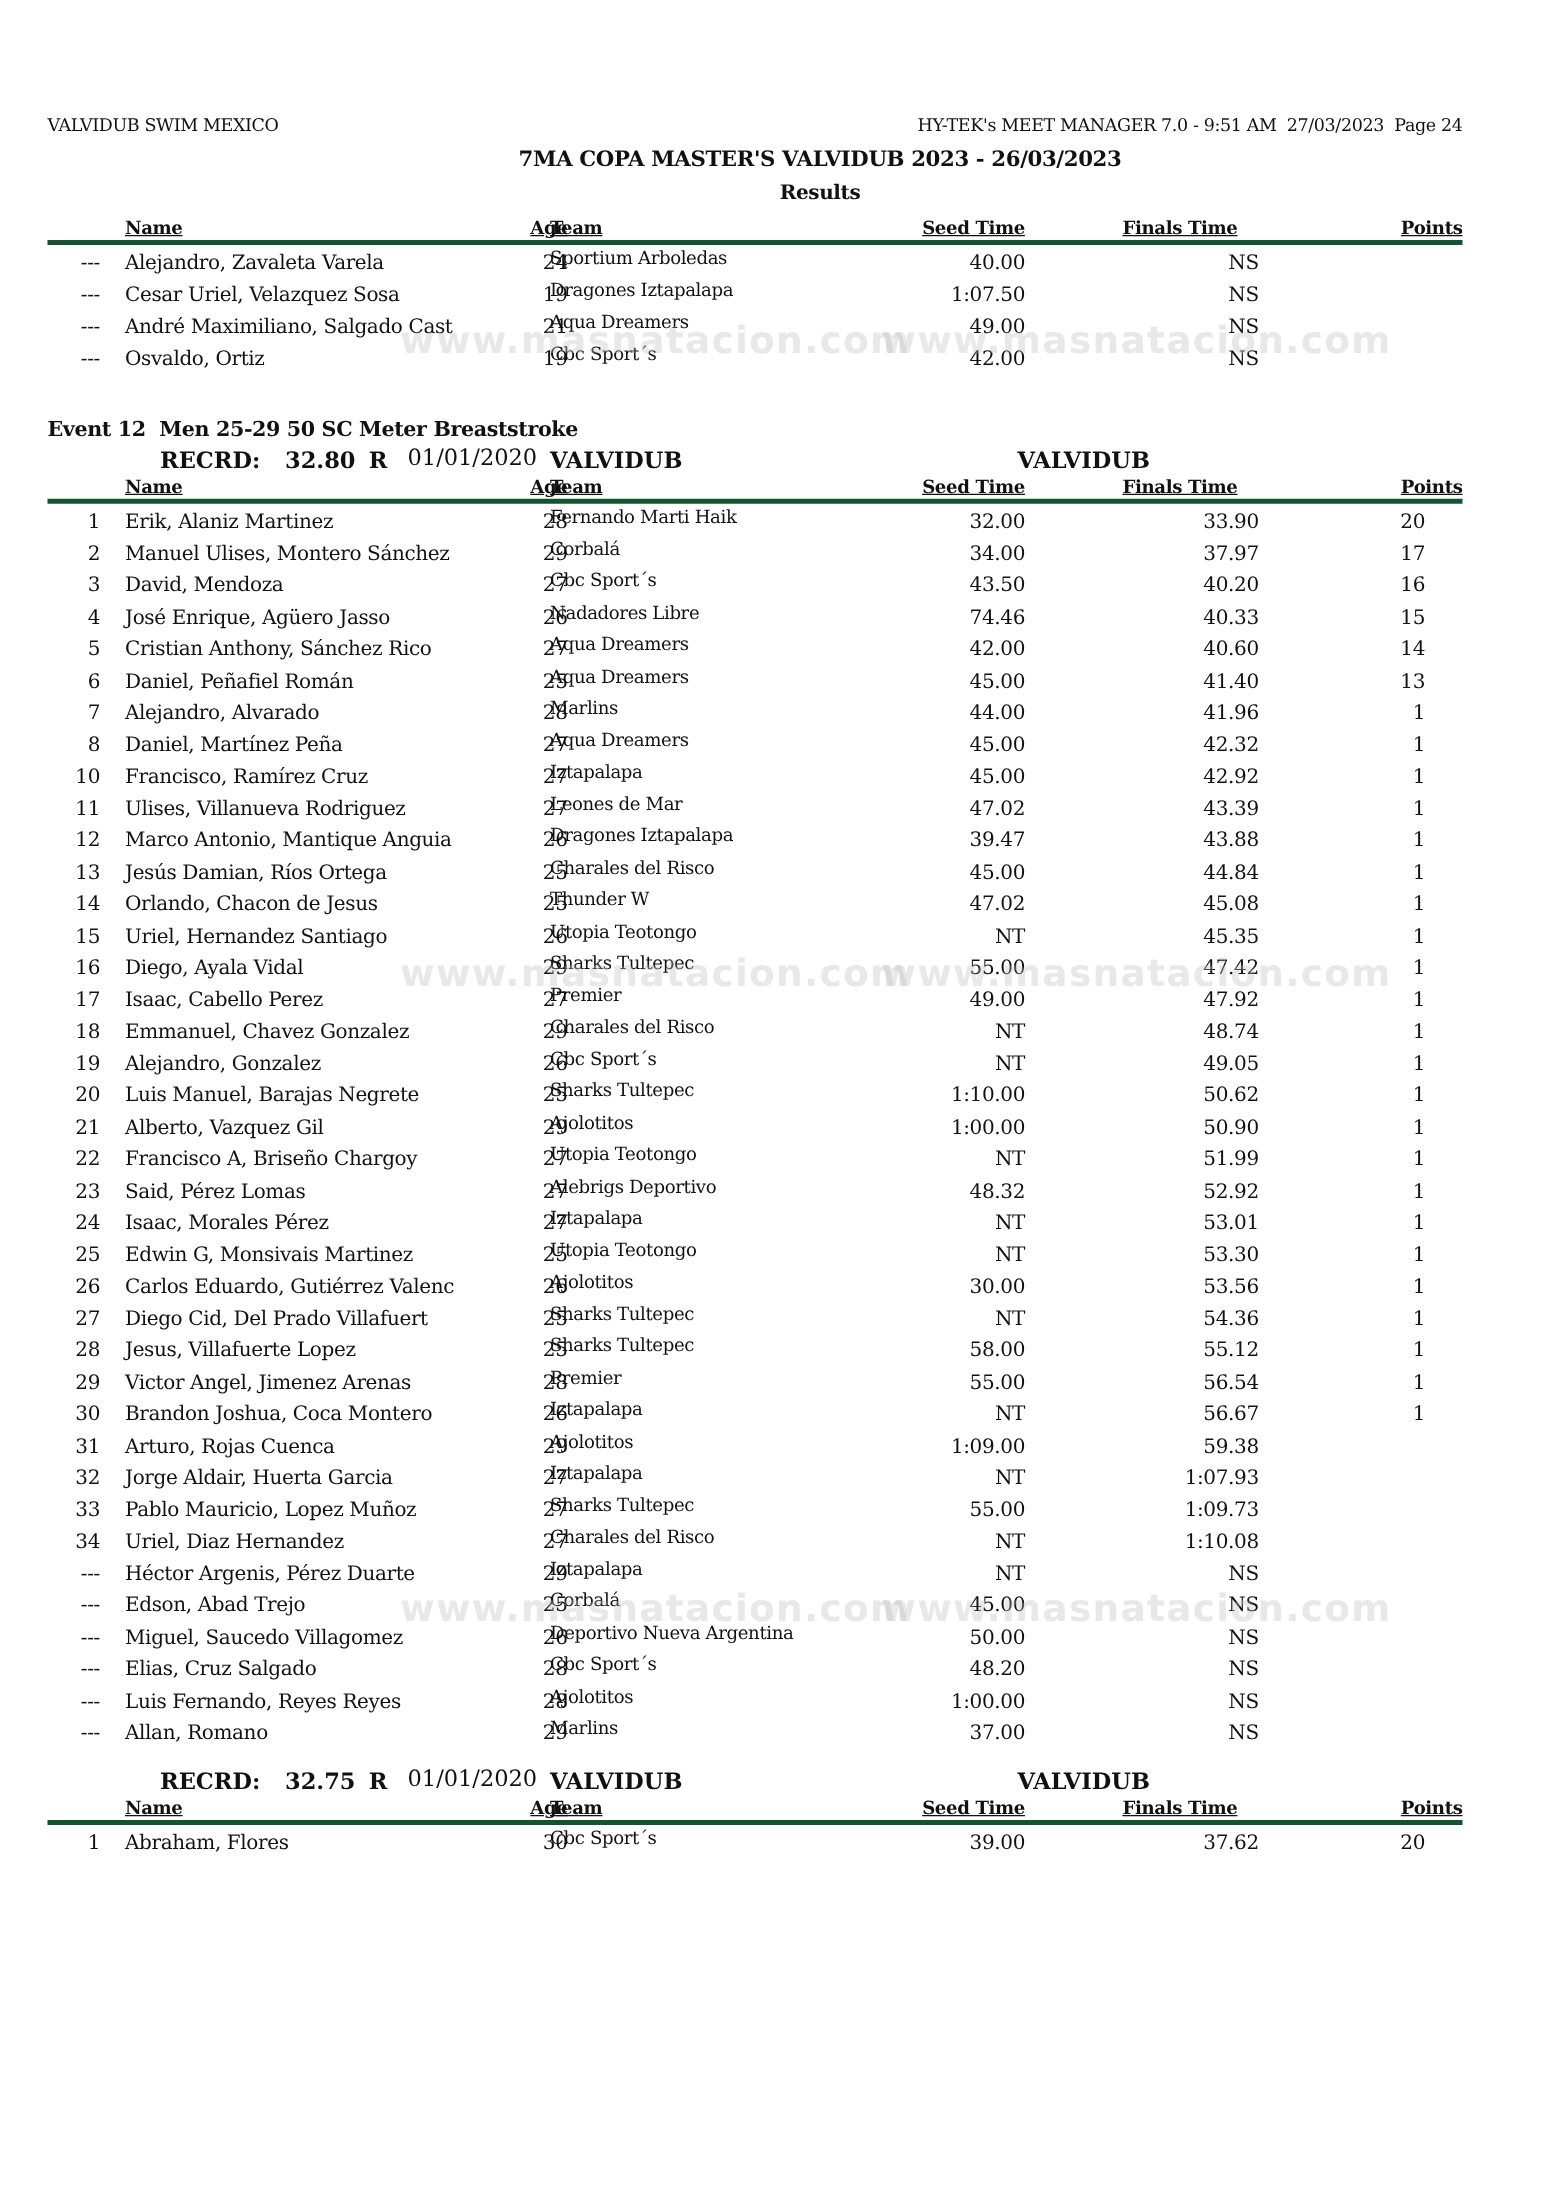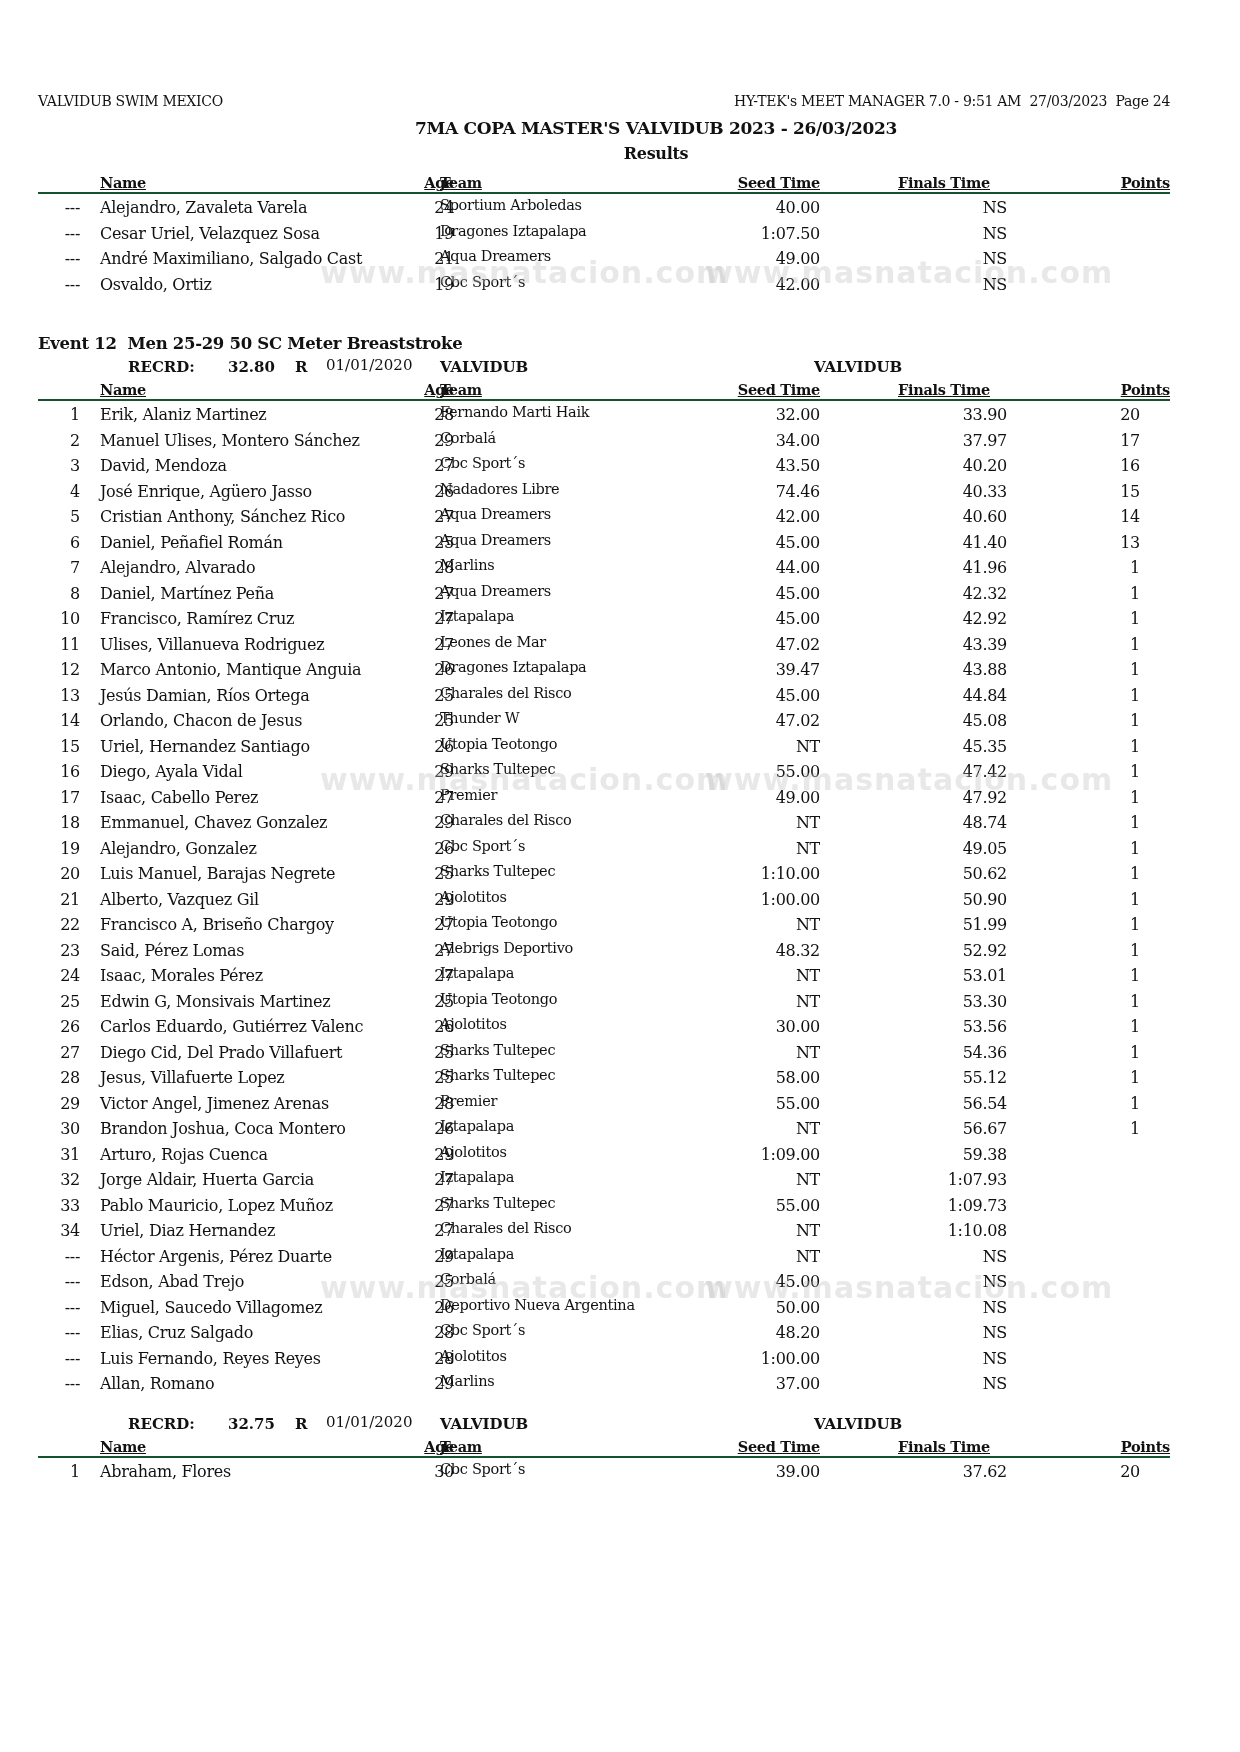--- a/index.html
+++ b/index.html
@@ -9,23 +9,23 @@
     color: #111;
   }
   .page { position: absolute; left: 0; top: 0; width: 1240px; height: 1752px; margin-top: 22px; }
   .hdr-left { position: absolute; left: 38px; top: 71px; font-size: 14px; letter-spacing: -0.3px; }
   .hdr-right { position: absolute; right: 70px; top: 71px; font-size: 14px; letter-spacing: -0.3px; white-space: pre; }
   .meet-title { position: absolute; left: 0; width: 1312px; top: 96px; text-align: center; font-size: 17px; font-weight: bold; letter-spacing: -0.3px; }
   .results-label { position: absolute; left: 0; width: 1312px; top: 122px; text-align: center; font-size: 16px; font-weight: bold; letter-spacing: -0.3px; }
 
   .event { position: absolute; left: 38px; width: 1132px; }
   .event-title { font-size: 16.5px; font-weight: bold; height: 22px; line-height: 22px; letter-spacing: -0.3px; white-space: pre; }
-  .record-line { position: relative; height: 24px; font-size: 15px; font-weight: bold; }
+  .record-line { position: relative; height: 24px; font-size: 18px; font-weight: bold; }
   .record-line span { position: absolute; top: 3px; white-space: pre; }
-  .colhdr { position: relative; height: 20px; border-bottom: 2px solid #14532d; font-size: 14.5px; font-weight: bold; }
+  .colhdr { position: relative; height: 20px; border-bottom: 4px solid #14532d; font-size: 14.5px; font-weight: bold; }
   .colhdr span { position: absolute; top: 2px; text-decoration: underline; letter-spacing: -0.3px; }
   .row { position: relative; height: 25.5px; font-size: 16px; letter-spacing: -0.3px; }
   .row span { position: absolute; top: 4px; white-space: pre; }
   .c-place { right: 1090px; text-align: right; }
   .c-name { left: 62px; }
   .c-age { right: 716px; text-align: right; }
   .c-team { left: 402px; font-size: 14.5px; top: 3px !important; }
   .c-seed { right: 350px; text-align: center; }
   .c-final { right: 163px; text-align: left; }
   .c-points { right: 30px; text-align: right; }

